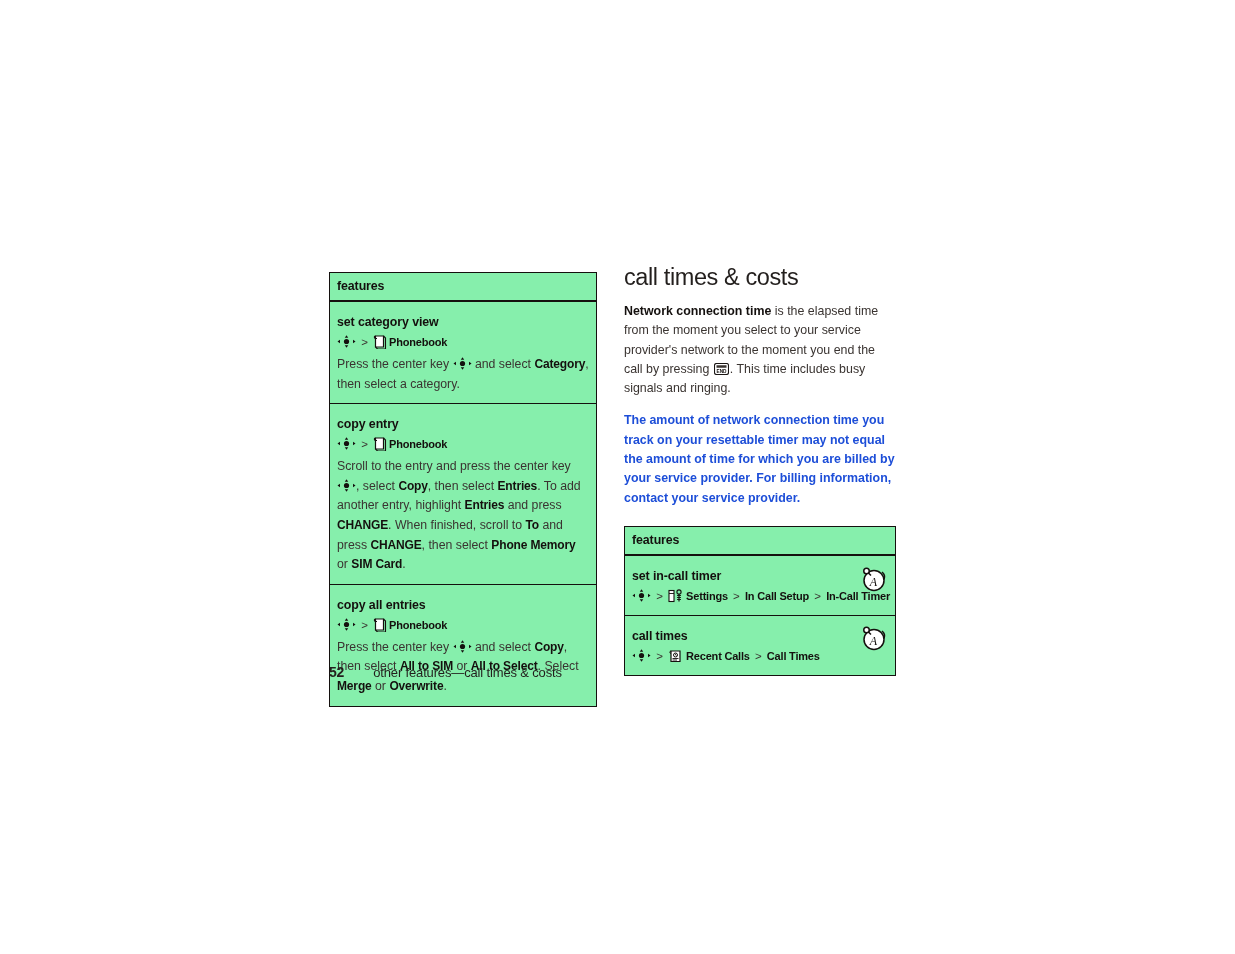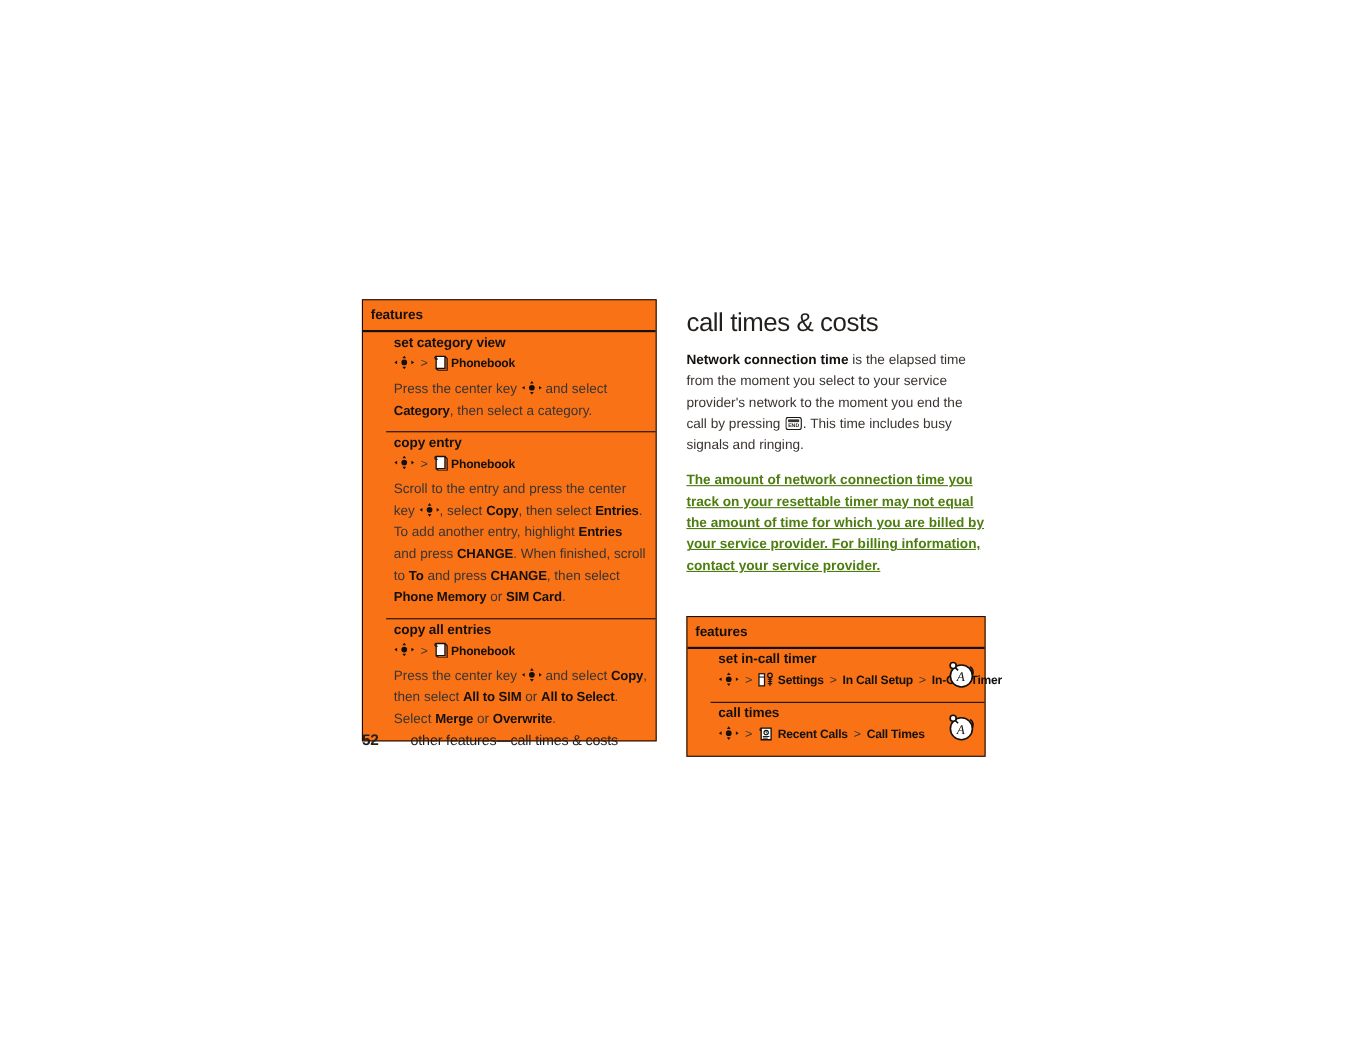--- a/index.html
+++ b/index.html
@@ -26,44 +26,43 @@
   
   .col-left {
     position: absolute;
     left: 329px;
     top: 272px;
     width: 268px;
   }
   .col-right {
     position: absolute;
     left: 624px;
-    top: 279px;
+    top: 263px;
     width: 272px;
   }
 
   
   .ftable {
     border: 1.6px solid #14100e;
     box-sizing: border-box;
     width: 100%;
-    background: #f97316;
+    background: #86efac;
   }
   .ftable .thead {
     padding: 6px 7px 7px 7px;
     border-bottom: 2.4px solid #14100e;
     font-size: 12.4px;
     font-weight: bold;
     letter-spacing: -0.1px;
     color: #14100e;
   }
   .ftable .frow {
     border-bottom: 1.4px solid #14100e;
-    padding: 1px 7px 9px 7px;
+    padding: 12px 7px 9px 7px;
     position: relative;
-    margin-left: 21px;
   }
   .ftable .frow:last-child {
     border-bottom: none;
   }
   .frow .ftitle {
     font-size: 12.4px;
     font-weight: bold;
     letter-spacing: -0.1px;
     color: #14100e;
     margin: 0 0 2px 0;
@@ -115,23 +114,22 @@
     font-size: 12.4px;
     line-height: 19.3px;
     color: #3a3431;
     margin: 0 0 13px 0;
   }
   .p-body b { color: #14100e; }
   .p-bold {
     font-size: 12.4px;
     line-height: 19.3px;
     font-weight: bold;
-    color: #4d7c0f;
-    margin: 0 0 36px 0;
-    text-decoration: underline;
+    color: #1d4ed8;
+    margin: 0 0 18px 0;
   }
 
   
   .footer {
     position: absolute;
     left: 329px;
     top: 664px;
     width: 560px;
     font-size: 13px;
     color: #231f1d;

